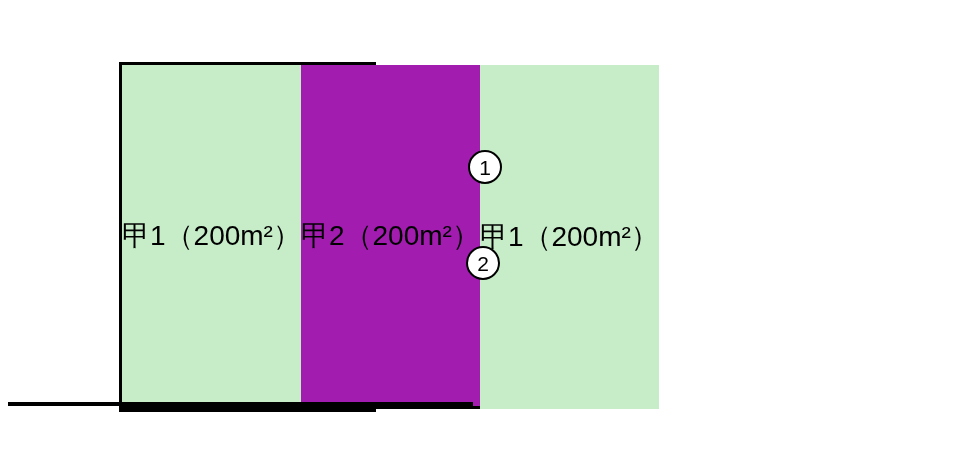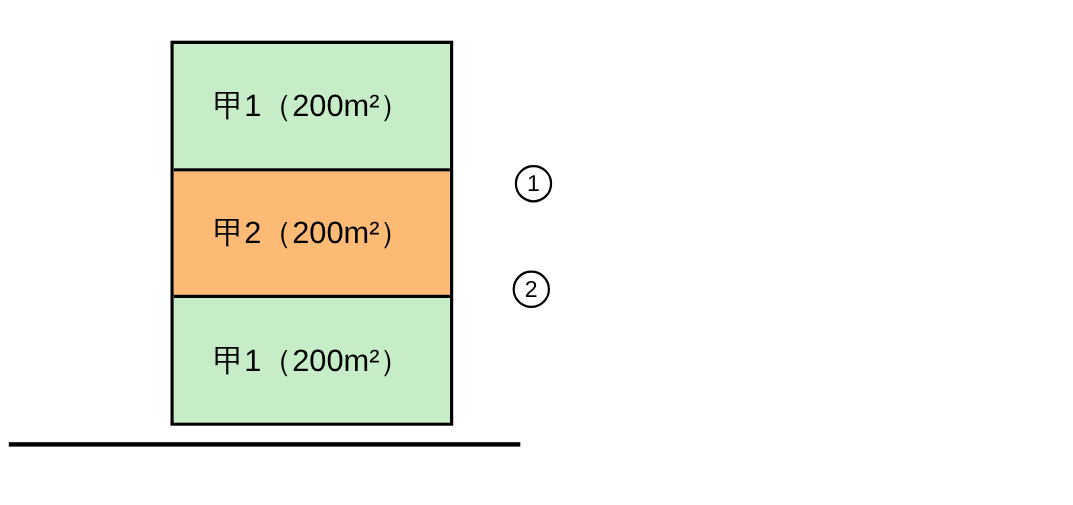--- a/index.html
+++ b/index.html
@@ -13,35 +13,34 @@
     width: 975px;
     height: 459px;
     background: #ffffff;
     overflow: hidden;
     color: #000000;
   }
   
   .building {
     position: absolute;
     left: 119px;
-    top: 37px;
+    top: 62px;
     width: 257px;
     height: 350px;
     box-sizing: border-box;
     border: 3px solid #000000;
     display: flex;
-    flex-direction: column;
-    margin-left: 36px;
+    flex-direction: row;
   }
   .floor {
     flex: 1 1 0;
     display: flex;
     align-items: center;
     justify-content: center;
-    background: #fdba74;
+    background: #a21caf;
     box-sizing: border-box;
     border-bottom: 3px solid #000000;
   }
   .floor:last-child { border-bottom: none; }
   .floor-label {
     font-size: 28px;
     line-height: 1;
     white-space: nowrap;
     color: #000000;
   }

